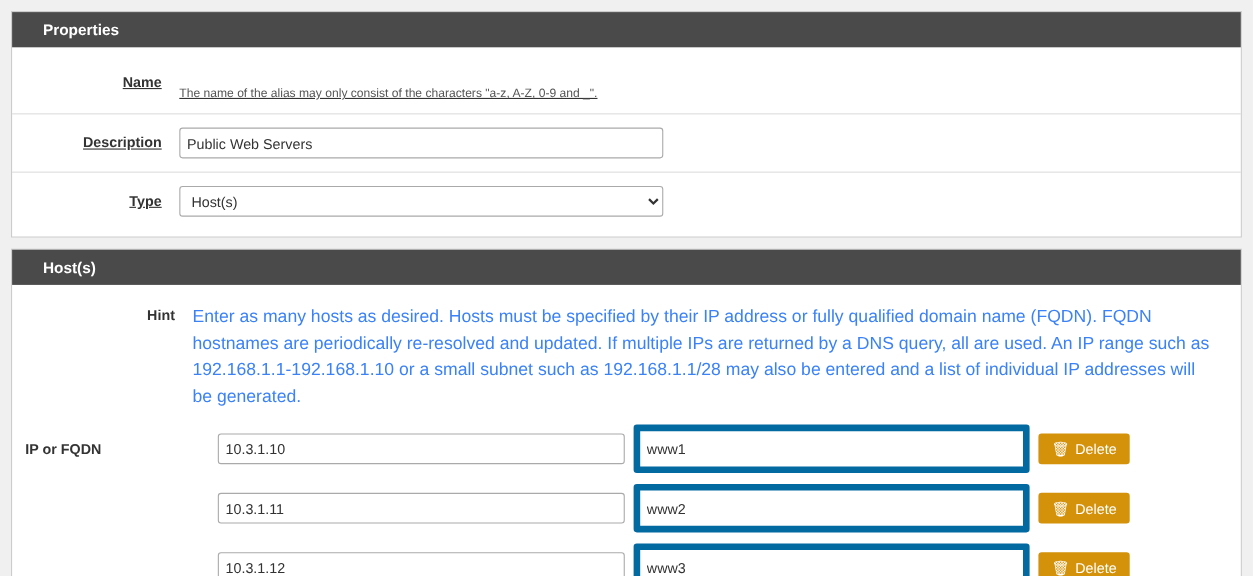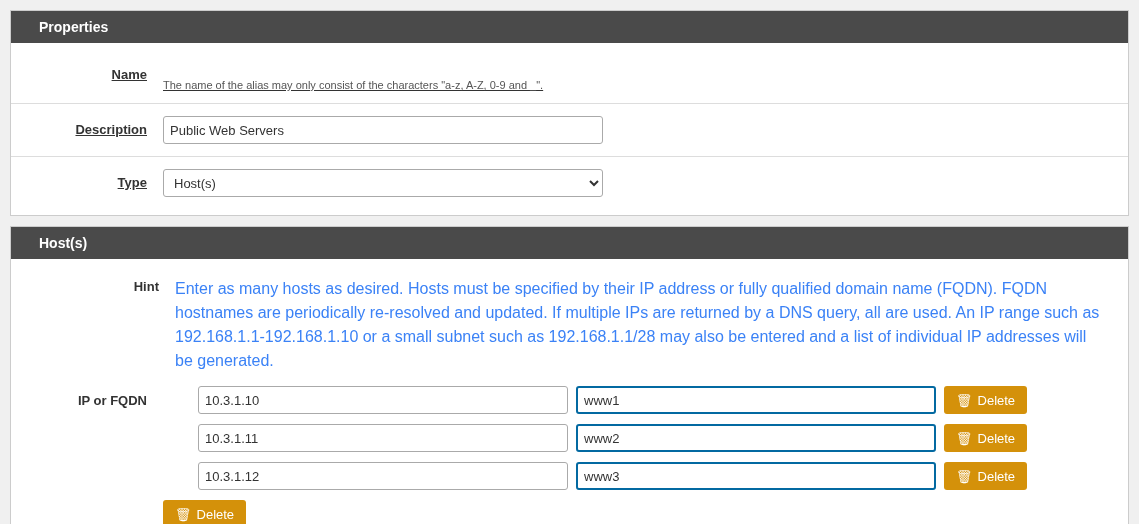--- a/index.html
+++ b/index.html
@@ -111,21 +111,20 @@
     }
 
     .ip-row {
       display: flex;
       align-items: center;
       padding: 5px 12px;
     }
 
     .ip-label {
       width: 140px;
-      text-align: right;
       padding-right: 16px;
       font-weight: bold;
       font-size: 13px;
       flex-shrink: 0;
     }
 
     .ip-fields {
       display: flex;
       align-items: center;
       gap: 8px;
@@ -139,22 +138,22 @@
       border-radius: 3px;
       font-size: 13px;
       background: #fff;
       color: #333;
       height: 28px;
       margin-left: 35px;
     }
 
     .fqdn-input {
       width: 360px;
-      padding: 4px 6px;
-      border: 2px solid #0369a1;
+      padding: 16px 6px;
+      border: 6px solid #0369a1;
       border-radius: 3px;
       font-size: 13px;
       background: #fff;
       color: #333;
       height: 28px;
     }
 
     .delete-btn {
       display: flex;
       align-items: center;

